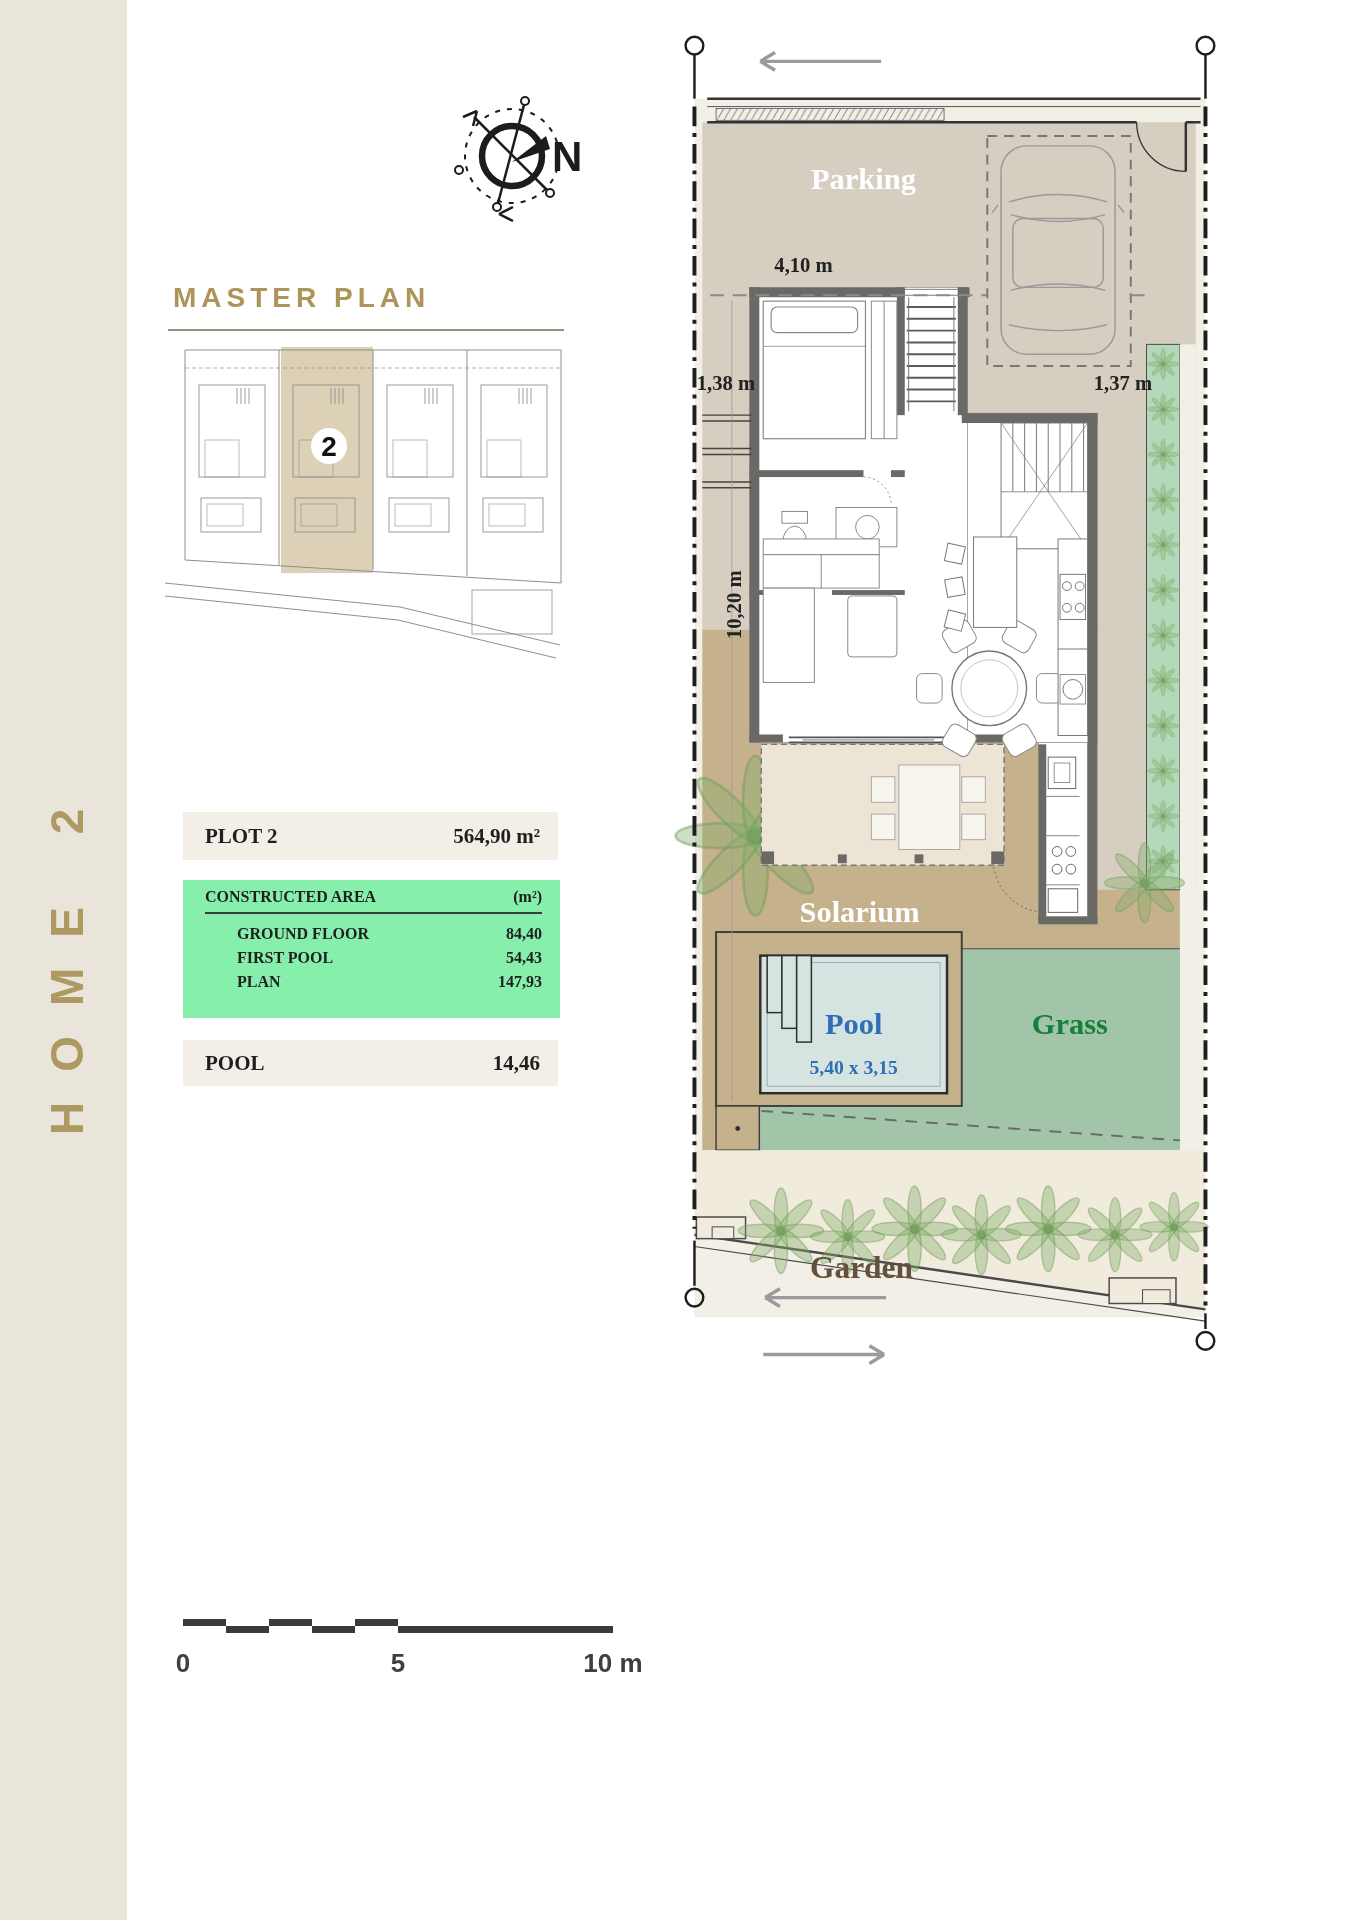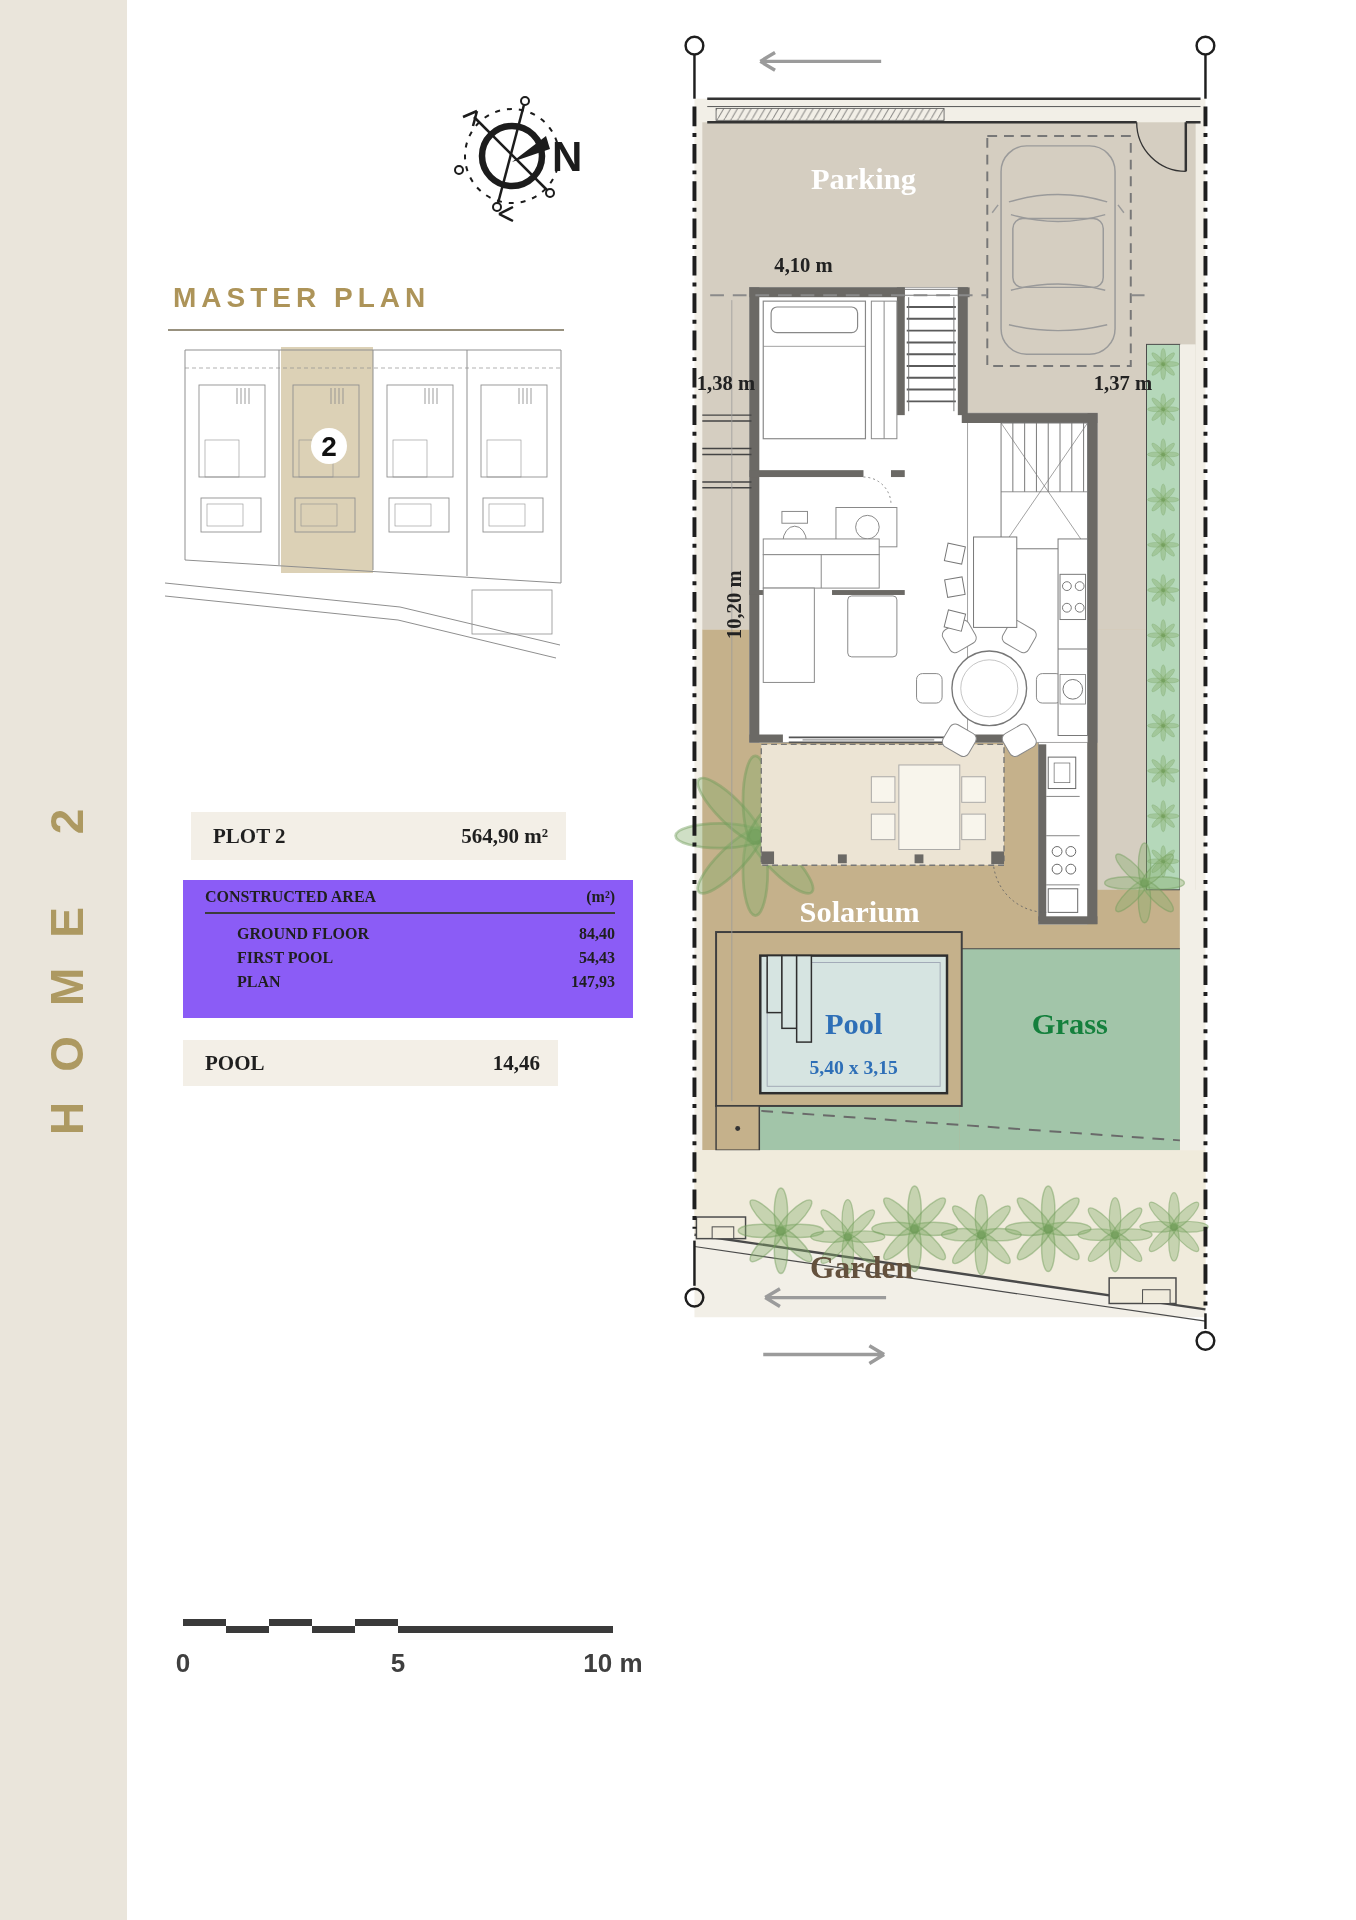--- a/index.html
+++ b/index.html
@@ -11,22 +11,22 @@
   #home2{left:22px;top:742px;width:90px;height:430px;display:flex;align-items:center;justify-content:center;
          writing-mode:vertical-rl;transform:rotate(180deg);
          font-size:46px;font-weight:bold;letter-spacing:30px;color:#AD9961;}
   
   #mp-title{left:173px;top:272px;font-size:28px;font-weight:bold;letter-spacing:5px;color:#AD9459;margin-top:10px;}
   #mp-rule{left:168px;top:329px;width:396px;height:2px;background:#97908100;border-top:2px solid #98917F;}
   
   .band{background:#F3EFE7;display:flex;justify-content:space-between;align-items:center;
         padding:0 18px 0 22px;box-sizing:border-box;font-size:21px;}
   .band .serifb{font-size:21px;}
-  #band-plot{left:191px;top:812px;width:375px;height:48px;}
-  #band-constructed{left:183px;top:880px;width:450px;height:138px;background:#8b5cf6;box-sizing:border-box;padding:8px 18px 16px 22px;}
+  #band-plot{left:183px;top:812px;width:375px;height:48px;}
+  #band-constructed{left:183px;top:880px;width:377px;height:138px;background:#86efac;box-sizing:border-box;padding:8px 18px 16px 22px;}
   .hdr-row{display:flex;justify-content:space-between;align-items:center;border-bottom:2px solid #3c3c3c;padding-bottom:6px;}
   .val-rows{padding-top:8px;margin-left:32px;}
   .val-row{display:flex;justify-content:space-between;line-height:24px;}
   #band-pool{left:183px;top:1040px;width:375px;height:46px;}
   svg text{font-family:"Liberation Serif",serif;font-weight:bold;}
   svg text.sans{font-family:"Liberation Sans",sans-serif;}
 </style>
 </head>
 <body>
 

